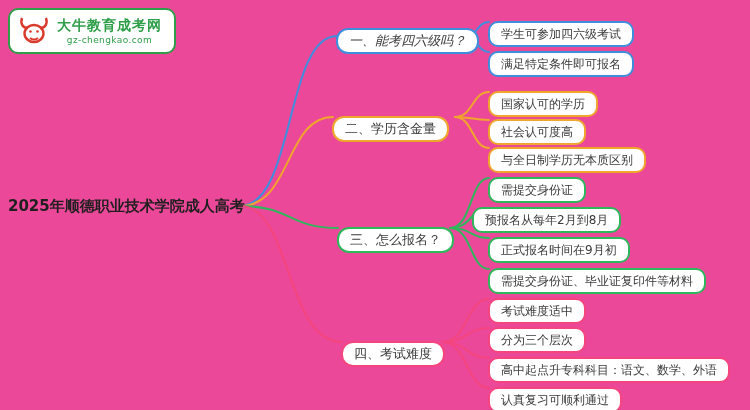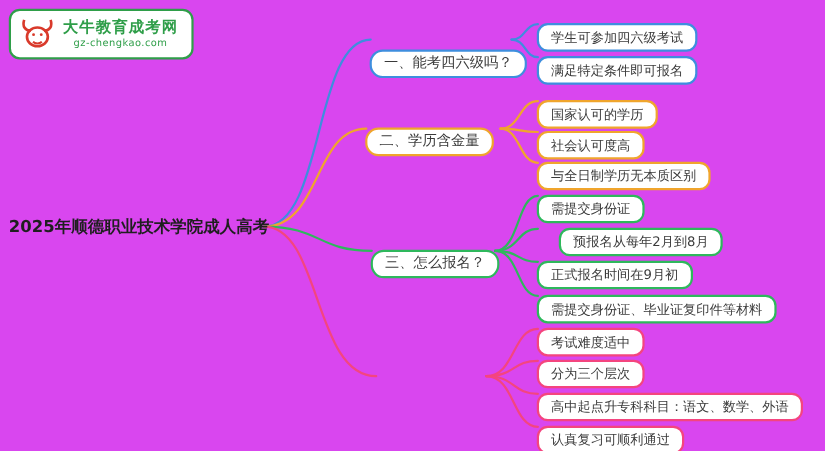--- a/index.html
+++ b/index.html
@@ -1,21 +1,21 @@
 <!DOCTYPE html>
 <html><head>
 <meta charset="utf-8">
 <style>
   html, body { margin: 0; padding: 0; background: #ffffff; }
   body { font-family: "DejaVu Sans", "Liberation Sans", sans-serif; }
   .canvas {
     position: relative;
     width: 750px;
     height: 410px;
-    background: #d946ef;
+    background: #ec4899;
     overflow: hidden;
   }
   svg.links {
     position: absolute;
     left: 0; top: 0;
     width: 750px; height: 410px;
     z-index: 0;
   }
   path.link {
     fill: none;
@@ -114,33 +114,34 @@
       </svg>
     </span>
     <span class="logo-text">
       <span class="logo-title">大牛教育成考网</span>
       <span class="logo-sub">gz-chengkao.com</span>
     </span>
   </div>
 
   <div class="root">2025年顺德职业技术学院成人高考</div>
 
-  <div class="node branch" style="left: 336px; top: 33px; --c: #3e8ede;">一、能考四六级吗？</div>
+  <div class="node branch" style="left: 336px; top: 16px; font-style: italic; --c: #3e8ede;">一、能考四六级吗？</div>
   <div class="node branch" style="left: 332px; top: 104px; text-align: right; --c: #f0a52c;">二、学历含金量</div>
-  <div class="node branch" style="left: 337px; top: 215px; --c: #2eb85c;">三、怎么报名？</div>
+  <div class="node branch" style="left: 337px; top: 215px; font-family: Liberation Serif, serif; --c: #2eb85c;">三、怎么报名？</div>
+  <div class="node branch" style="left: 341px; top: 329px; --c: #f4457f;">四、考试难度</div>
 
   <div class="node leaf" style="left: 488px; top: 9px; --c: #3e8ede;">学生可参加四六级考试</div>
   <div class="node leaf" style="left: 488px; top: 39px; --c: #3e8ede;">满足特定条件即可报名</div>
 
   <div class="node leaf" style="left: 488px; top: 79px; --c: #f0a52c;">国家认可的学历</div>
   <div class="node leaf" style="left: 488px; top: 107px; --c: #f0a52c;">社会认可度高</div>
   <div class="node leaf" style="left: 488px; top: 135px; --c: #f0a52c;">与全日制学历无本质区别</div>
 
   <div class="node leaf" style="left: 488px; top: 165px; --c: #2eb85c;">需提交身份证</div>
-  <div class="node leaf" style="left: 508px; top: 195px; --c: #2eb85c;">预报名从每年2月到8月</div>
+  <div class="node leaf" style="left: 472px; top: 195px; --c: #2eb85c;">预报名从每年2月到8月</div>
   <div class="node leaf" style="left: 488px; top: 225px; --c: #2eb85c;">正式报名时间在9月初</div>
   <div class="node leaf" style="left: 488px; top: 256px; --c: #2eb85c;">需提交身份证、毕业证复印件等材料</div>
 
   <div class="node leaf" style="left: 488px; top: 315px; --c: #f4457f;">分为三个层次</div>
   <div class="node leaf" style="left: 488px; top: 286px; --c: #f4457f;">考试难度适中</div>
   <div class="node leaf" style="left: 488px; top: 345px; --c: #f4457f;">高中起点升专科科目：语文、数学、外语</div>
   <div class="node leaf" style="left: 488px; top: 375px; --c: #f4457f;">认真复习可顺利通过</div>
 
 </div>
 

